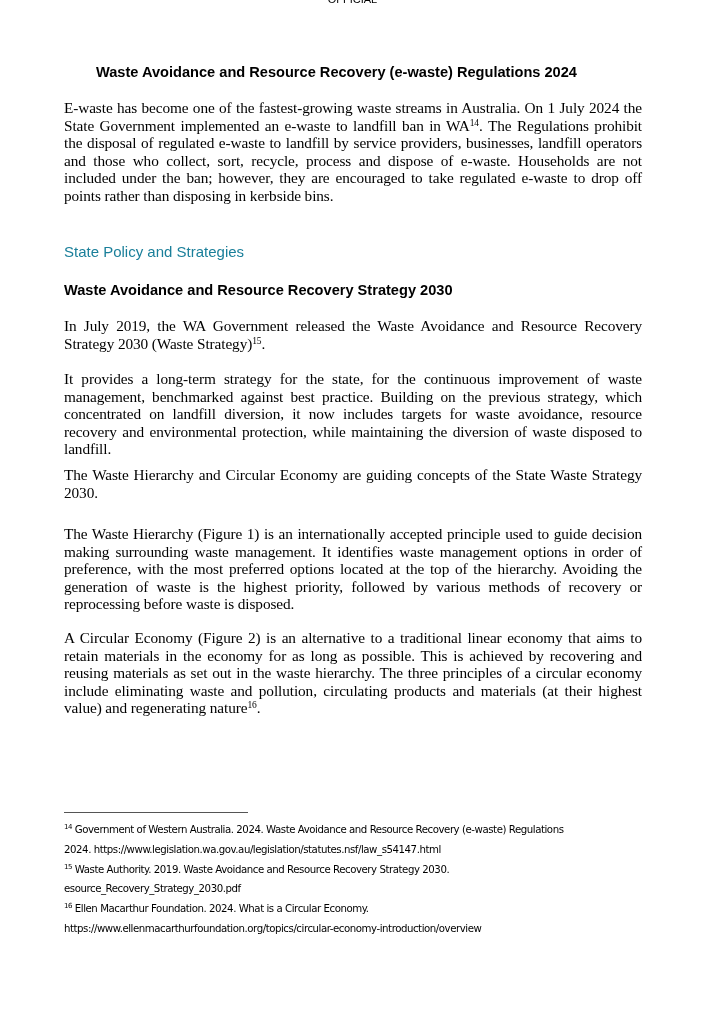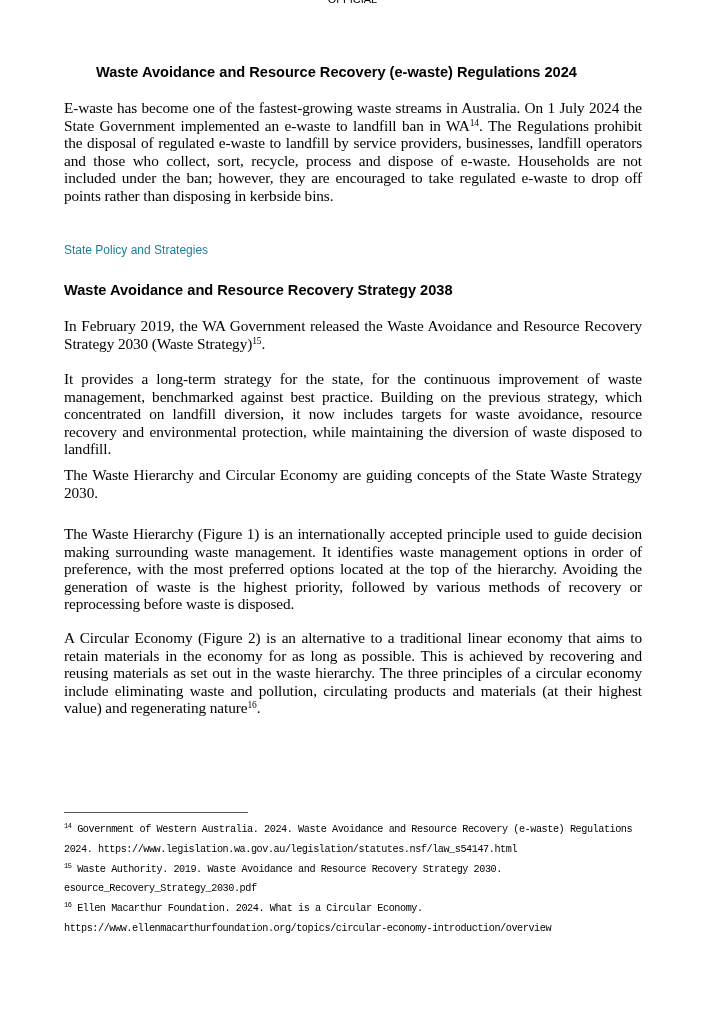--- a/index.html
+++ b/index.html
@@ -8,56 +8,56 @@
     position: absolute; top: -7px; left: 0; width: 705px; text-align: center;
     font-family: "Liberation Sans", sans-serif; font-size: 11px; color: #000;
   }
   .content { position: absolute; left: 64px; width: 578px; top: 0; }
   .h-bold {
     position: absolute; left: 0; font-family: "Liberation Sans", sans-serif;
     font-weight: bold; font-size: 14.6px; white-space: nowrap;
   }
   .h-teal {
     position: absolute; left: 0; font-family: "Liberation Sans", sans-serif;
-    font-size: 12px; color: #1a7f9a; white-space: nowrap;
+    font-size: 15px; color: #1a7f9a; white-space: nowrap;
   }
   .para {
     position: absolute; left: 0; width: 578px; font-family: Liberation Serif, serif;
     font-size: 15.3px; line-height: 17.6px; text-align: justify; margin: 0;
     letter-spacing: -0.1px;
   }
   sup { font-size: 9.5px; line-height: 0; vertical-align: 5px; }
   .fn-rule {
     position: absolute; left: 0; top: 812px; width: 184px; height: 0;
     border-top: 1px solid #555;
   }
   .footnotes {
     position: absolute; left: 0; top: 820px; width: 600px;
     font-family: "DejaVu Sans", sans-serif; font-size: 10.2px; line-height: 19.8px;
     letter-spacing: -0.45px;
   }
-  .fn { margin: 0; white-space: nowrap; font-family: Liberation Mono, monospace; }
+  .fn { margin: 0; white-space: nowrap; }
   .fn sup { font-size: 7px; vertical-align: 4px; }
 </style>
 </head>
 <body>
 
 <div class="header-mark">OFFICIAL</div>
 
 <div class="content">
 
   <div class="h-bold" style="top:64px;margin-left:32px;">Waste Avoidance and Resource Recovery (e-waste) Regulations 2024</div>
 
   <p class="para" style="top:99px;"><span>E-waste has become one of the fastest-growing waste streams in Australia. On 1 July 2024 the State Government implemented an e-waste to landfill ban in WA</span><sup>14</sup><span>. The Regulations prohibit the disposal of regulated e-waste to landfill by service providers, businesses, landfill operators and those who collect, sort, recycle, process and dispose of e-waste. Households are not included under the ban; however, they are encouraged to take regulated e-waste to drop off points rather than disposing in kerbside bins.</span></p>
 
   <div class="h-teal" style="top:243px;">State Policy and Strategies</div>
 
-  <div class="h-bold" style="top:282px;">Waste Avoidance and Resource Recovery Strategy 2038</div>
+  <div class="h-bold" style="top:282px;">Waste Avoidance and Resource Recovery Strategy 2030</div>
 
-  <p class="para" style="top:317px;"><span>In February 2019, the WA Government released the Waste Avoidance and Resource Recovery Strategy 2030 (Waste Strategy)</span><sup>15</sup><span>.</span></p>
+  <p class="para" style="top:317px;"><span>In July 2019, the WA Government released the Waste Avoidance and Resource Recovery Strategy 2030 (Waste Strategy)</span><sup>15</sup><span>.</span></p>
 
   <p class="para" style="top:370px;">It provides a long-term strategy for the state, for the continuous improvement of waste management, benchmarked against best practice. Building on the previous strategy, which concentrated on landfill diversion, it now includes targets for waste avoidance, resource recovery and environmental protection, while maintaining the diversion of waste disposed to landfill.</p>
 
   <p class="para" style="top:466px;">The Waste Hierarchy and Circular Economy are guiding concepts of the State Waste Strategy 2030.</p>
 
   <p class="para" style="top:525px;">The Waste Hierarchy (Figure 1) is an internationally accepted principle used to guide decision making surrounding waste management. It identifies waste management options in order of preference, with the most preferred options located at the top of the hierarchy.  Avoiding the generation of waste is the highest priority, followed by various methods of recovery or reprocessing before waste is disposed.</p>
 
   <p class="para" style="top:629px;"><span>A Circular Economy (Figure 2) is an alternative to a traditional linear economy that aims to retain materials in the economy for as long as possible. This is achieved by recovering and reusing materials as set out in the waste hierarchy. The three principles of a circular economy include eliminating waste and pollution, circulating products and materials (at their highest value) and regenerating nature</span><sup>16</sup><span>.</span></p>
 
   <div class="fn-rule"></div>

